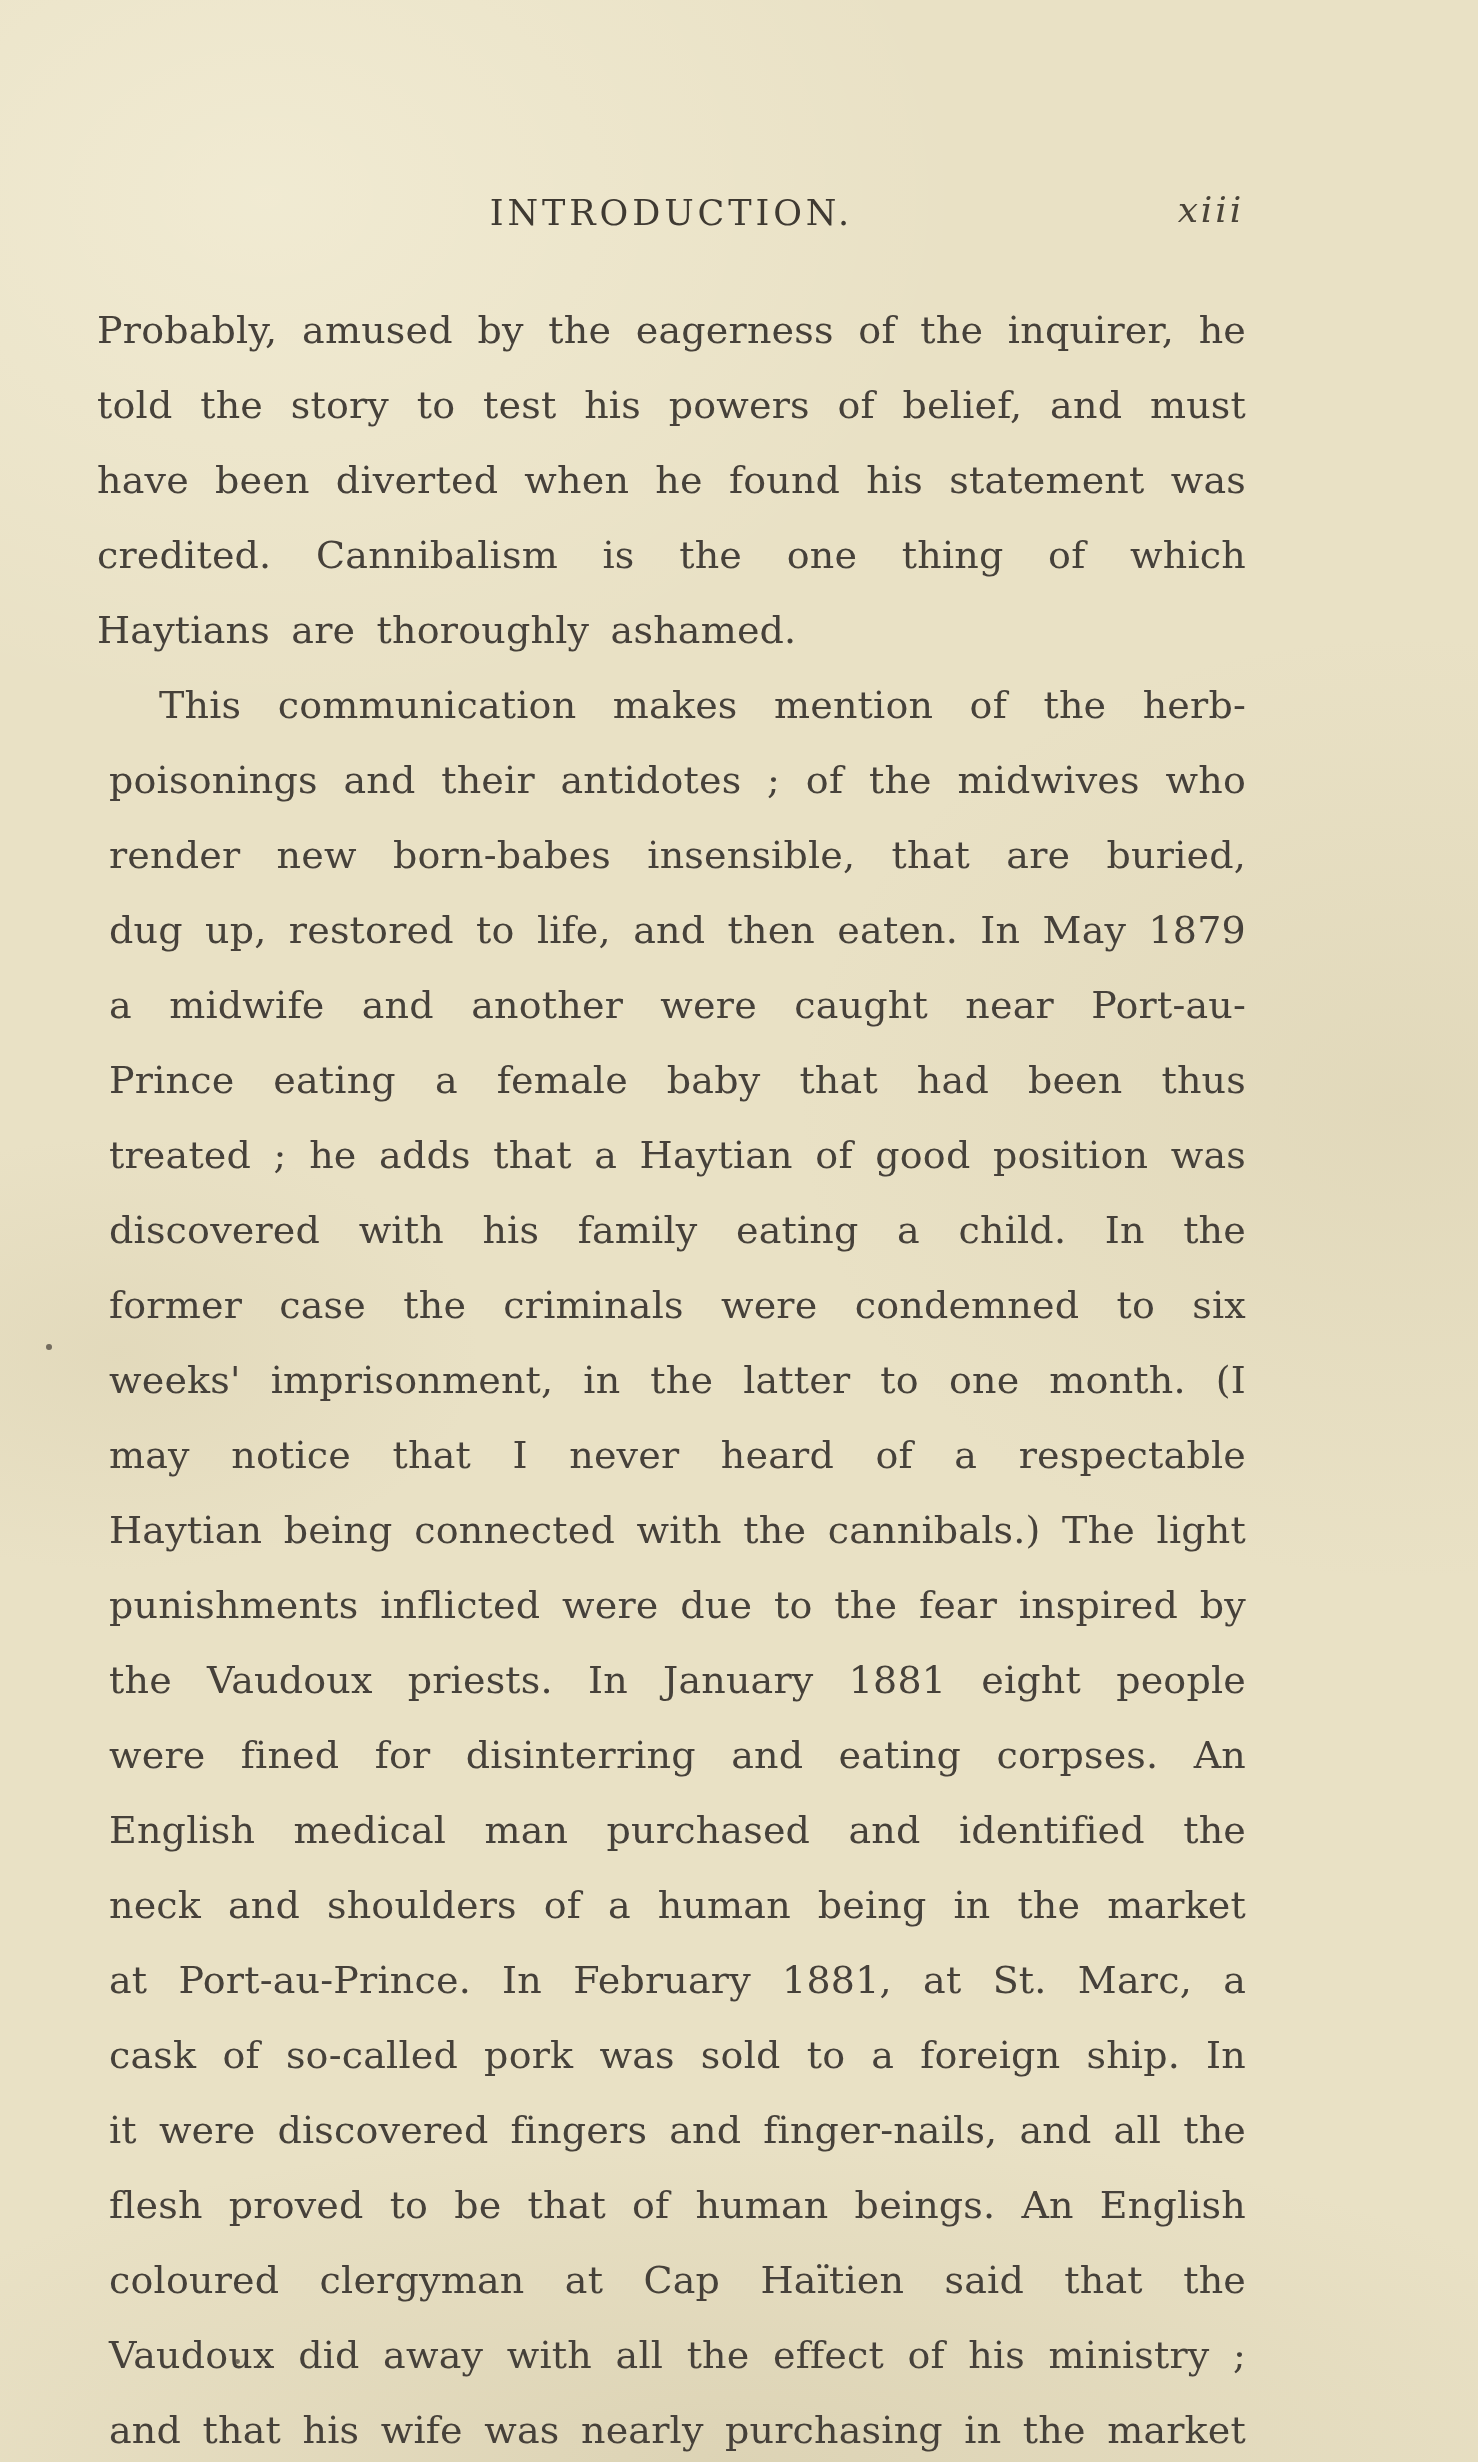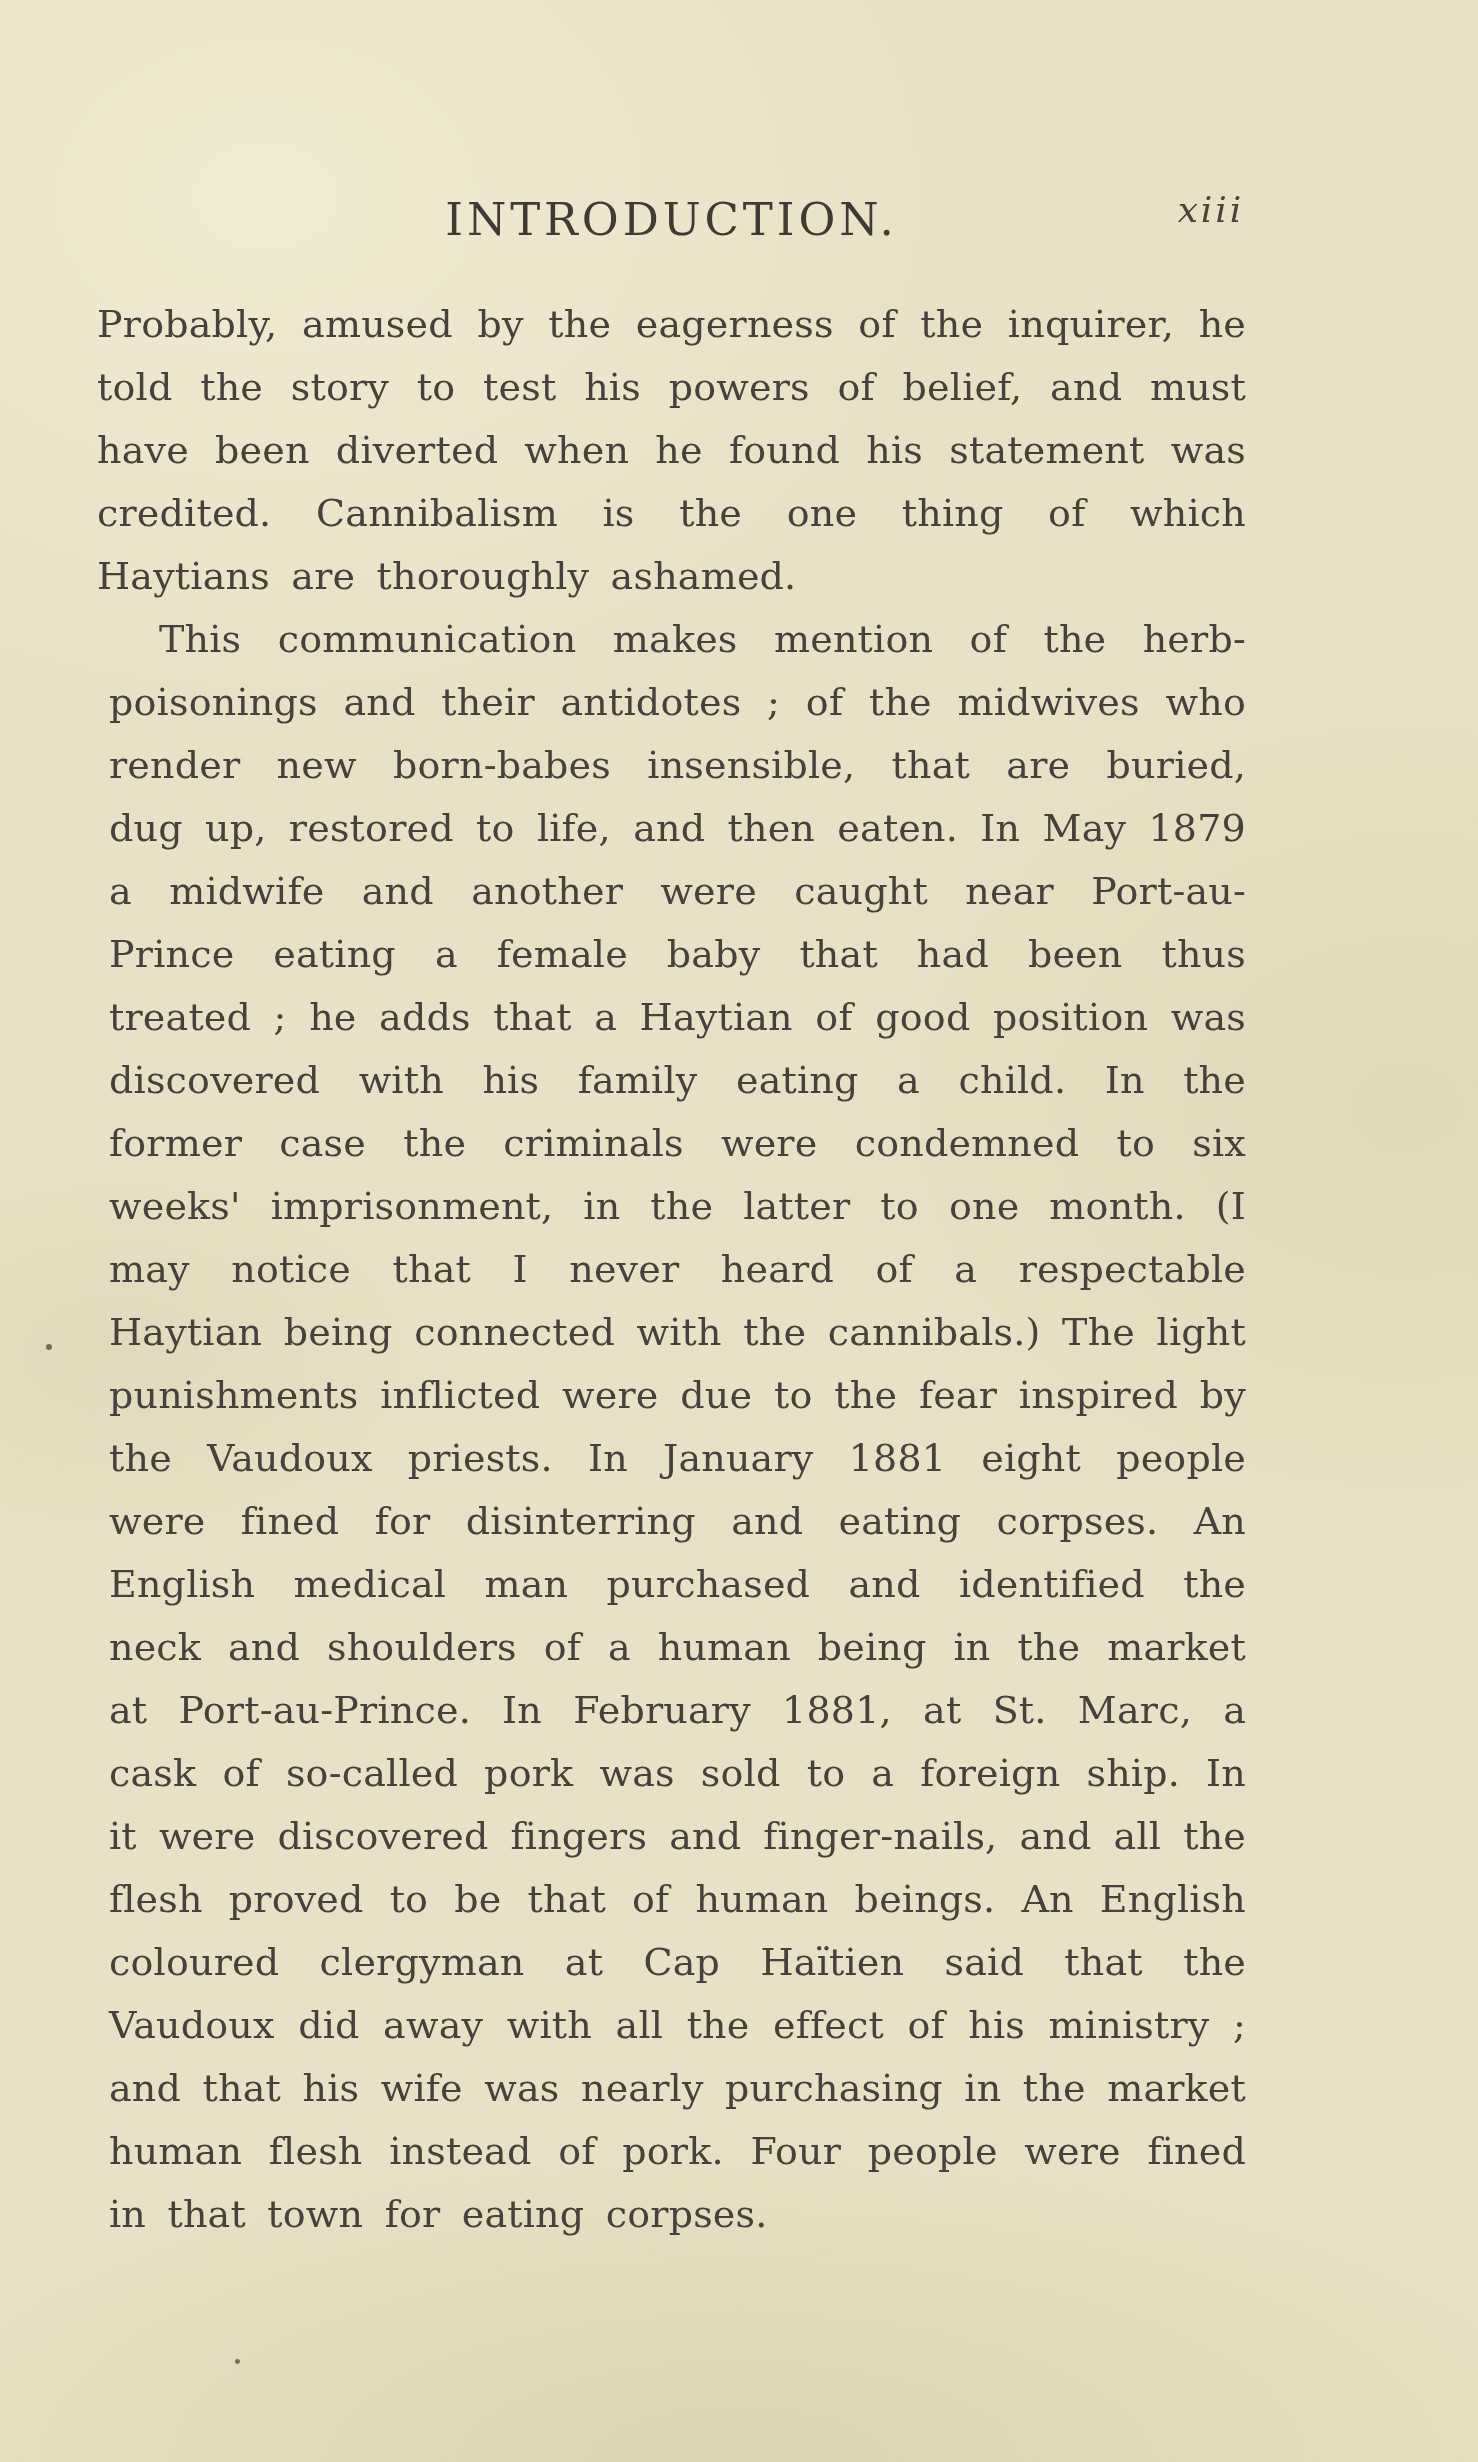--- a/index.html
+++ b/index.html
@@ -28,37 +28,37 @@
     top: 193px;
     width: 1149px;
   }
   .header {
     position: relative;
     height: 50px;
     margin-bottom: 50px;
   }
   .title {
     text-align: center;
-    font-size: 45px;
+    font-size: 35px;
     letter-spacing: 3.9px;
     color: #3f3a32;
   }
   .pagenum {
     position: absolute;
     right: 1.9px;
     top: -3.9px;
     font-size: 36px;
     letter-spacing: 2.9px;
     color: #4a4439;
     font-style: italic;
   }
   .body-text p {
     margin: 0;
     font-size: 38px;
-    line-height: 63px;
+    line-height: 75px;
     text-align: justify;
     word-spacing: 0.24em;
     letter-spacing: 0.2px;
   }
   .body-text p.indented {
     text-indent: 50px;
     margin-left: 12px;
   }
   .speck {
     position: absolute;

